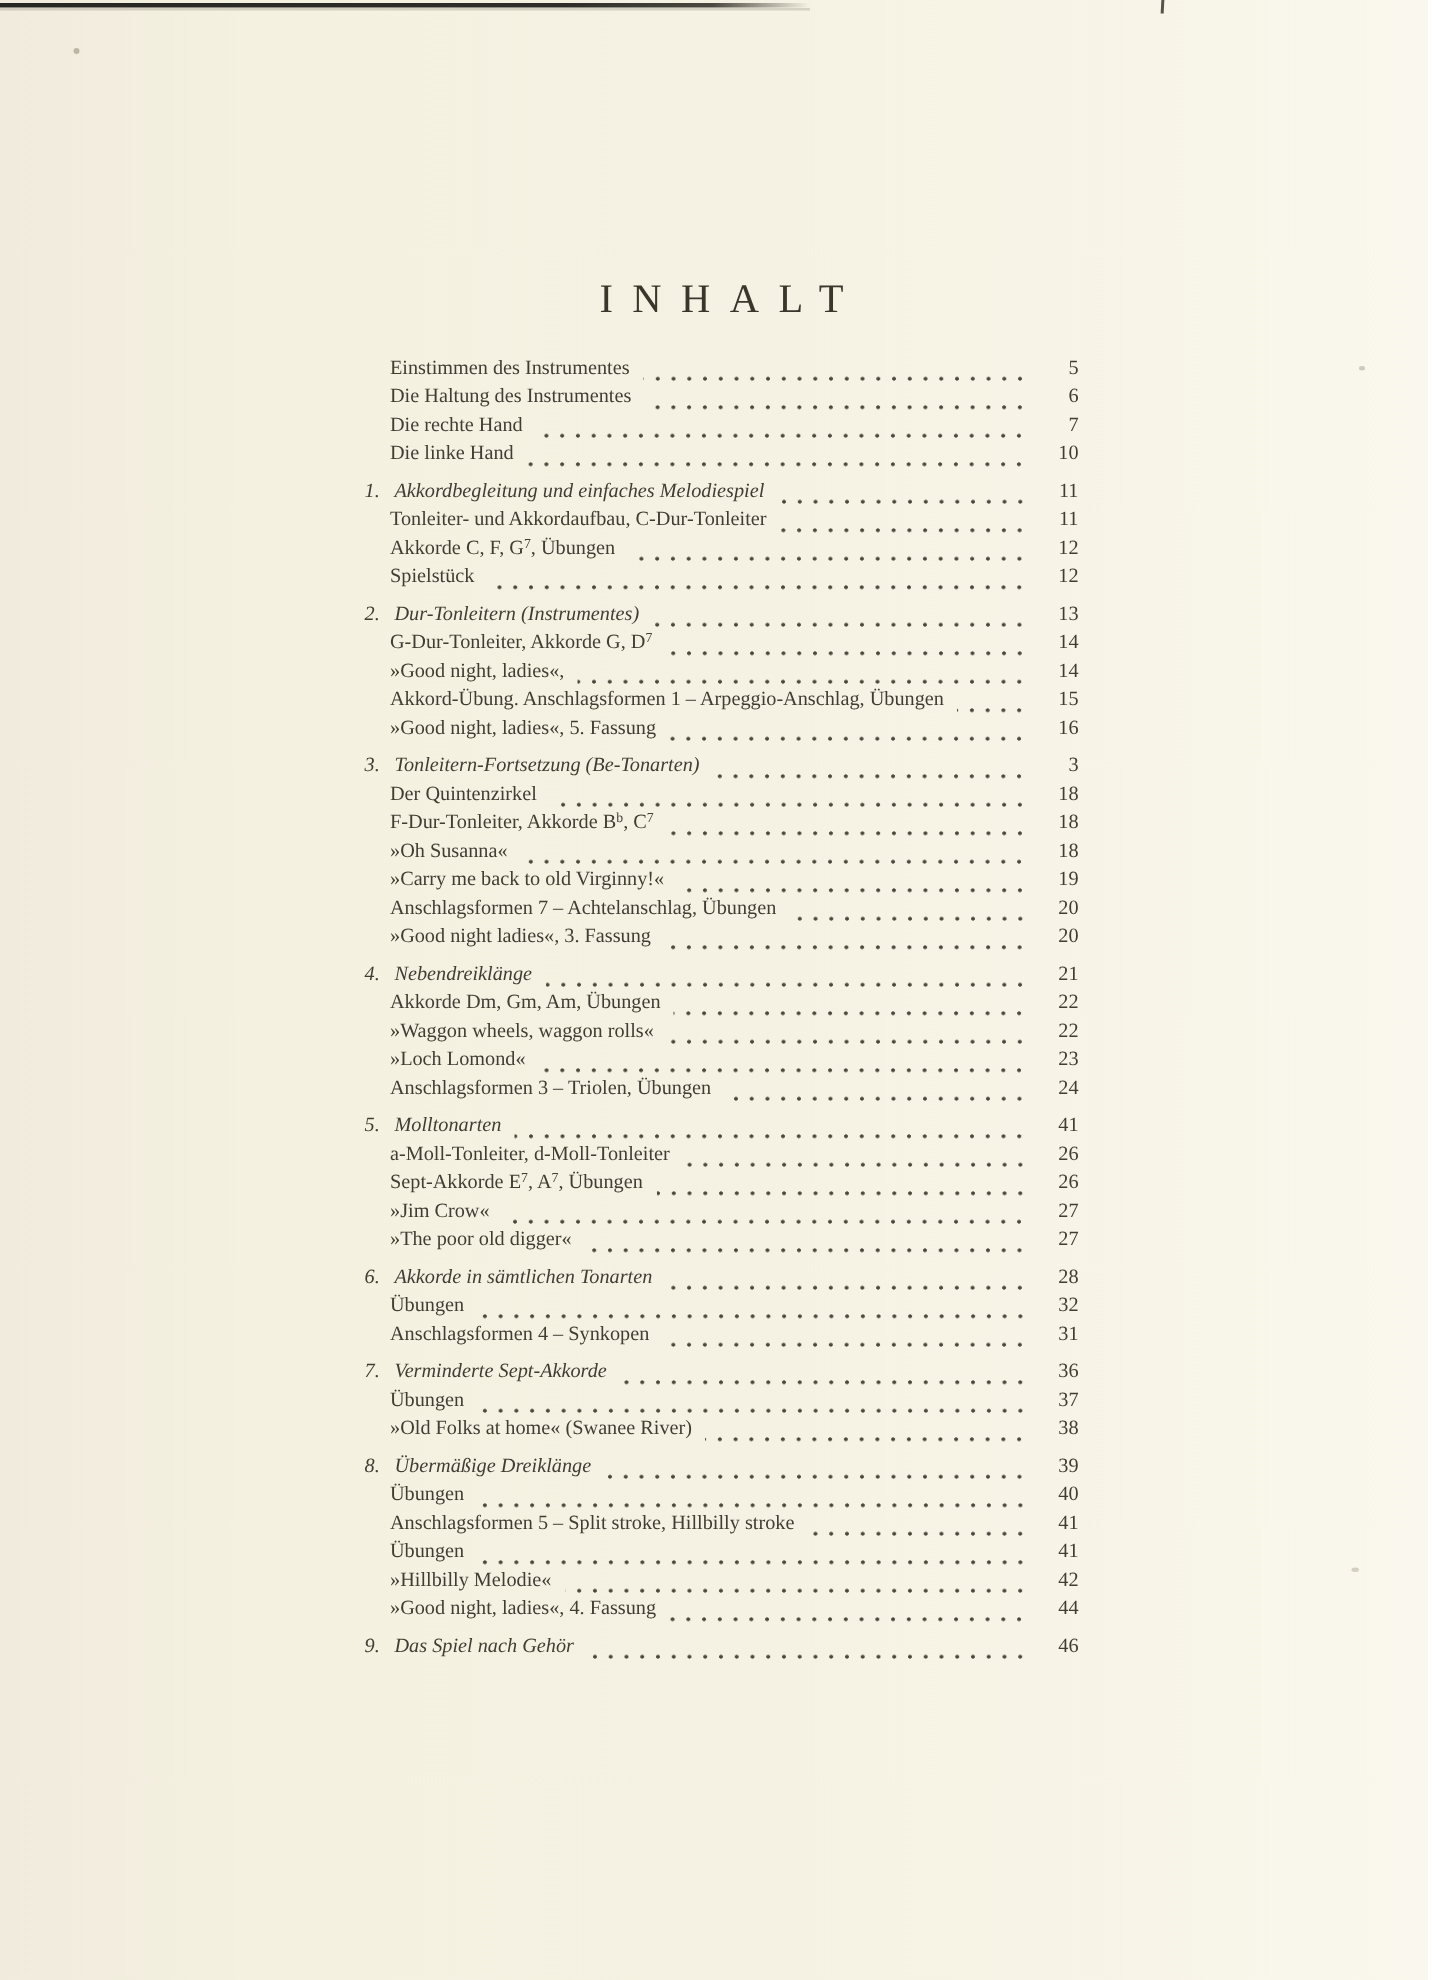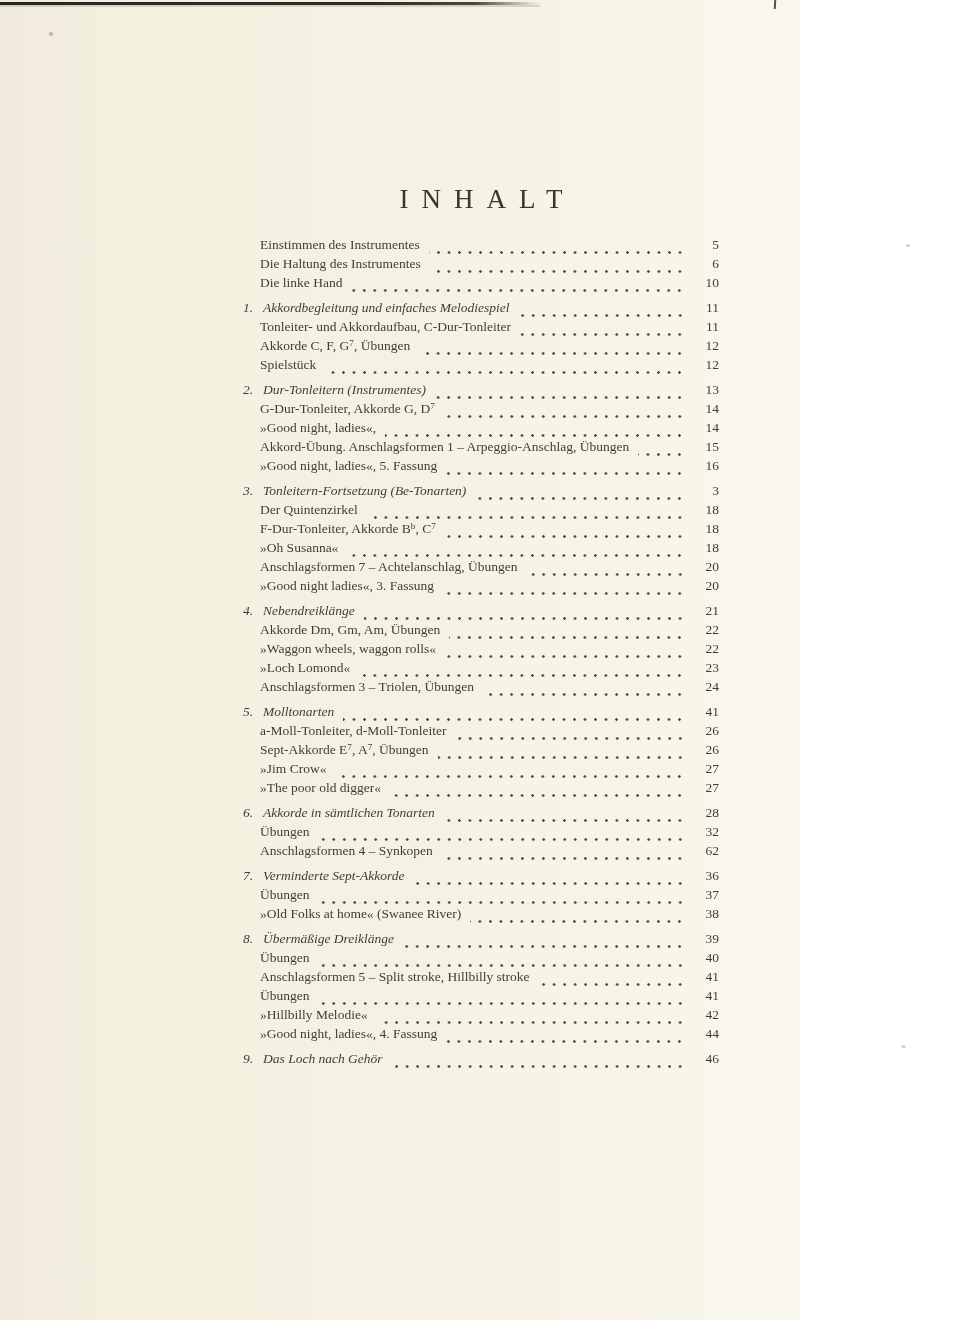--- a/index.html
+++ b/index.html
@@ -2,21 +2,21 @@
 <html><head>
 <meta charset="utf-8">
 <style>
   html,body{margin:0;padding:0;}
   body{
     width:960px;height:1320px;overflow:hidden;
     font-family:"Liberation Serif","DejaVu Serif",serif;
     background:#fff;
   }
   .scan{
-    position:relative;width:800px;height:1320px;
+    position:relative;width:952px;height:1320px;
     background:linear-gradient(90deg,#f0ebdc 0%,#f5f1e1 18%,#f6f2e3 55%,#f8f5e9 86%,#faf7ee 100%);
   }
   .top-line{
     position:absolute;left:0;top:2px;height:3px;width:540px;
     background:linear-gradient(90deg,#262623 0%,#2e2d29 70%,#4a4840 88%,rgba(74,72,64,0) 100%);
     box-shadow:0 2px 0 rgba(120,115,100,0.25);
   }
   .top-tick{
     position:absolute;left:774px;top:0;width:2px;height:9px;
     background:#55534c;transform:rotate(3deg);
@@ -70,20 +70,25 @@
     <span class="leader"></span>
     <span class="pg">5</span>
   </div>
 
   <div class="row">
     <span class="lbl">Die Haltung des Instrumentes</span>
     <span class="leader"></span>
     <span class="pg">6</span>
   </div>
 
+  <div class="row">
+    <span class="lbl">Die rechte Hand</span>
+    <span class="leader"></span>
+    <span class="pg">7</span>
+  </div>
 
   <div class="row">
     <span class="lbl">Die linke Hand</span>
     <span class="leader"></span>
     <span class="pg">10</span>
   </div>
 </div>
     <div>
   <div class="section">
     <div class="row head">
@@ -166,20 +171,25 @@
     <span class="leader"></span>
     <span class="pg">18</span>
   </div>
 
   <div class="row">
     <span class="lbl">»Oh Susanna«</span>
     <span class="leader"></span>
     <span class="pg">18</span>
   </div>
 
+  <div class="row">
+    <span class="lbl">»Carry me back to old Virginny!«</span>
+    <span class="leader"></span>
+    <span class="pg">19</span>
+  </div>
 
   <div class="row">
     <span class="lbl">Anschlagsformen 7 – Achtelanschlag, Übungen</span>
     <span class="leader"></span>
     <span class="pg">20</span>
   </div>
 
   <div class="row">
     <span class="lbl">»Good night ladies«, 3. Fassung</span>
     <span class="leader"></span>
@@ -266,21 +276,21 @@
     <div class="entries">
   <div class="row">
     <span class="lbl">Übungen</span>
     <span class="leader"></span>
     <span class="pg">32</span>
   </div>
 
   <div class="row">
     <span class="lbl">Anschlagsformen 4 – Synkopen</span>
     <span class="leader"></span>
-    <span class="pg">62</span>
+    <span class="pg">31</span>
   </div>
 </div>
   </div>
 
   <div class="section">
     <div class="row head">
       <span class="num">7.</span>
       <span class="lbl">Verminderte Sept-Akkorde</span>
       <span class="leader"></span>
       <span class="pg">36</span>
@@ -336,21 +346,21 @@
     <span class="lbl">»Good night, ladies«, 4. Fassung</span>
     <span class="leader"></span>
     <span class="pg">44</span>
   </div>
 </div>
   </div>
 
   <div class="section">
     <div class="row head">
       <span class="num">9.</span>
-      <span class="lbl">Das Loch nach Gehör</span>
+      <span class="lbl">Das Spiel nach Gehör</span>
       <span class="leader"></span>
       <span class="pg">46</span>
     </div>
     <div class="entries"></div>
   </div>
 </div>
   </div>
 </div>
 
 </body></html>

